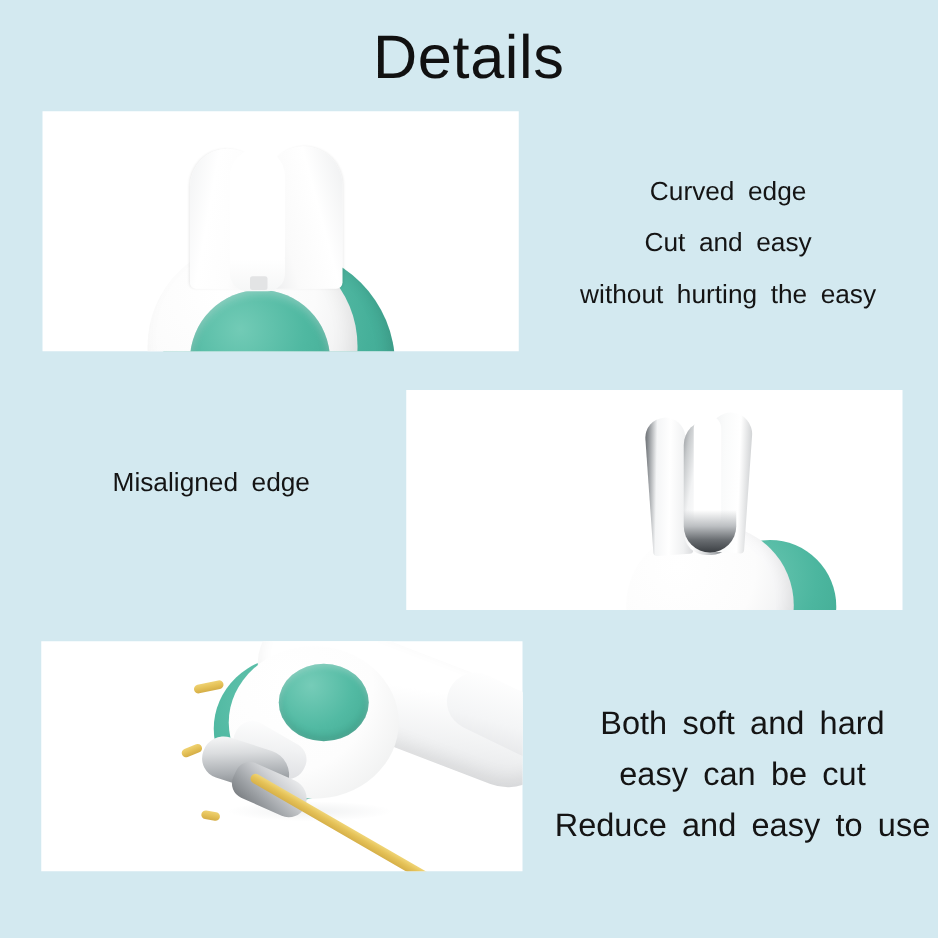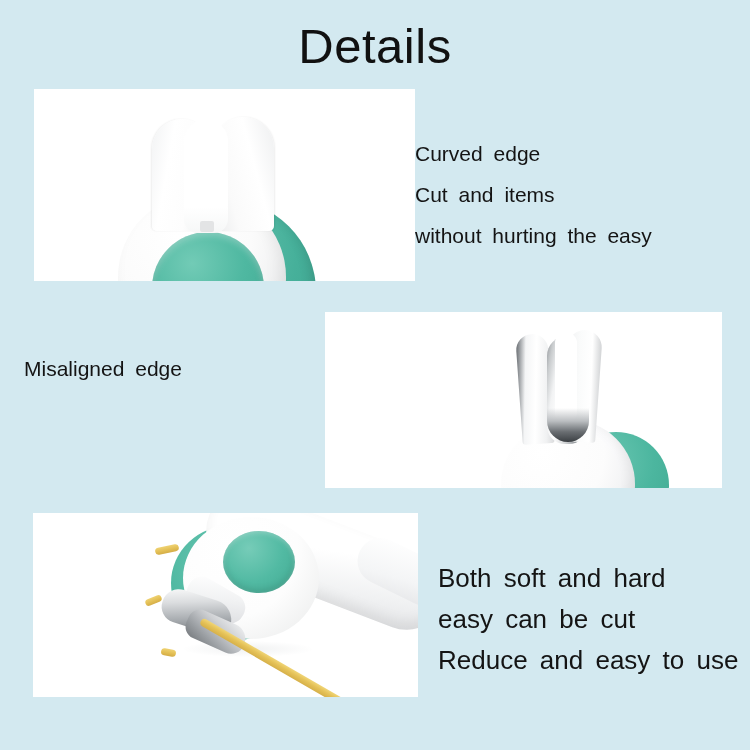--- a/index.html
+++ b/index.html
@@ -40,31 +40,31 @@
     background: #ffffff;
     overflow: hidden;
   }
   #panel-1 { left: 34px;  top: 89px;  width: 381px; height: 192px; }
   #panel-2 { left: 325px; top: 312px; width: 397px; height: 176px; }
   #panel-3 { left: 33px;  top: 513px; width: 385px; height: 184px; }
 
   
   .caption {
     position: absolute;
-    text-align: left;
+    text-align: center;
     color: #141414;
     font-weight: 400;
   }
   .caption .cline { display: block; white-space: nowrap; }
   #caption-1 {
     left: 415px; top: 133px; width: 335px;
     font-size: 21px; line-height: 41px; word-spacing: 5px;
   }
   #caption-2 {
-    left: 24px; top: 348px; width: 290px;
+    left: 24px; top: 366px; width: 290px;
     font-size: 21px; line-height: 41px; word-spacing: 5px;
   }
   #caption-3 {
     left: 438px; top: 558px; width: 312px;
     font-size: 26px; line-height: 41px; word-spacing: 5px;
   }
 
   
   .p1-stage { position: absolute; left: 0; top: 0; width: 381px; height: 192px; }
 
@@ -317,21 +317,21 @@
       <div class="p1-jaw-r"></div>
       <div class="p1-blade"></div>
       <div class="p1-gap"></div>
       <div class="p1-gap-soft"></div>
       <div class="p1-notch"></div>
     </div>
   </div>
 
   <div class="caption" id="caption-1">
     <span class="cline">Curved edge</span>
-    <span class="cline">Cut and items</span>
+    <span class="cline">Cut and easy</span>
     <span class="cline">without hurting the easy</span>
   </div>
 
   <div class="caption" id="caption-2">
     <span class="cline">Misaligned edge</span>
   </div>
 
   <div class="photo-panel" id="panel-2">
     <div class="p2-stage">
       <div class="p2-shadow"></div>

